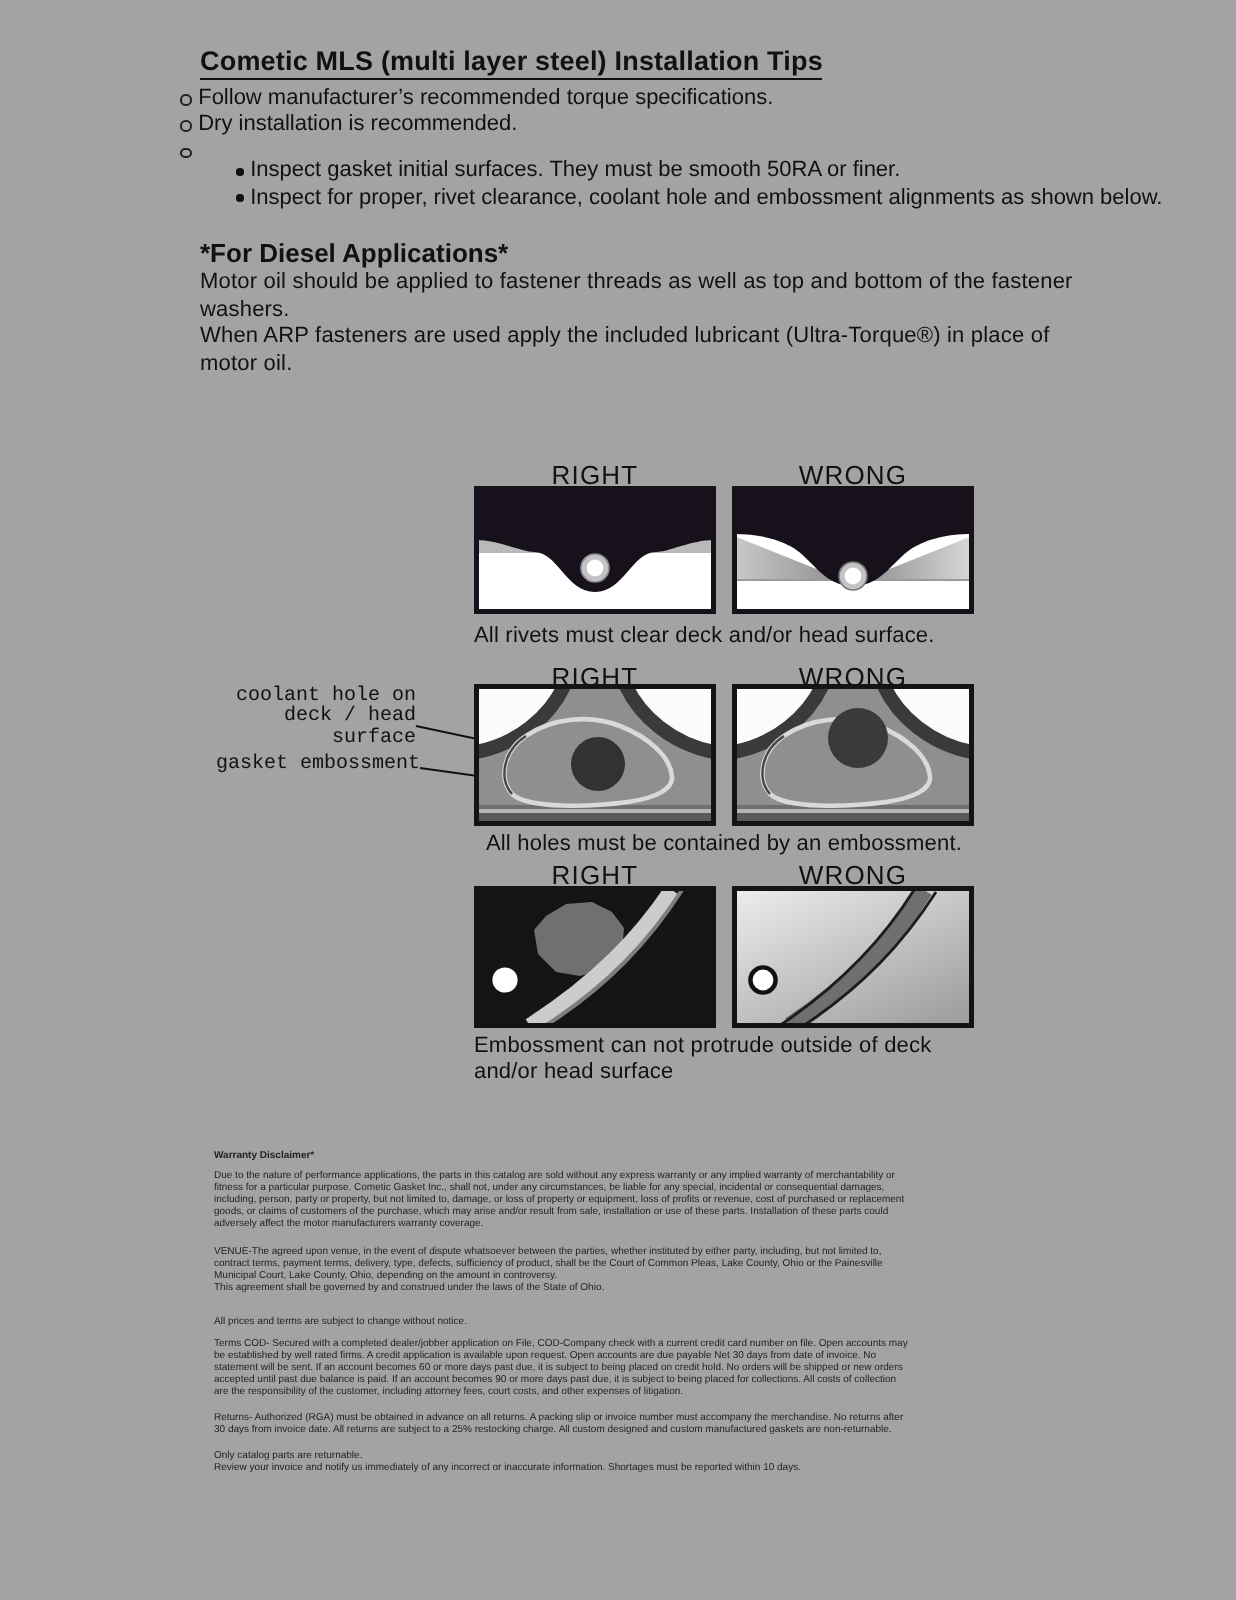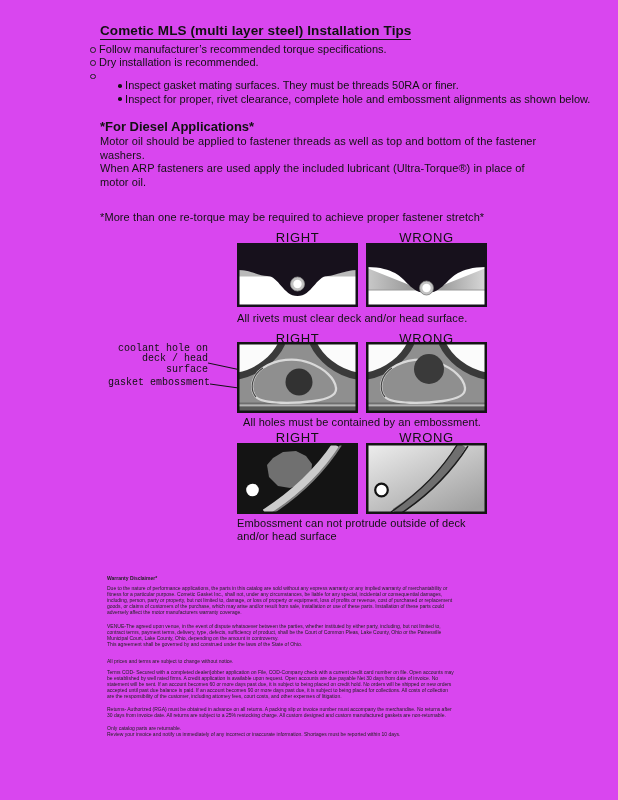--- a/index.html
+++ b/index.html
@@ -1,17 +1,17 @@
 <!DOCTYPE html>
 <html><head>
 <meta charset="utf-8">
 <style>
   html,body{margin:0;padding:0;background:#ffffff;}
   .page{
-    position:relative;width:618px;height:800px;background:#d946ef;overflow:hidden;
+    position:relative;width:618px;height:800px;background:#a3a3a3;overflow:hidden;
     font-family:"Liberation Sans", sans-serif;color:#111;
   }
   .abs{position:absolute;}
   .pre{white-space:pre-line;}
   
   .title{
     left:100px;top:23px;font-size:13.5px;font-weight:bold;
     border-bottom:1.6px solid #111;padding-bottom:1px;display:inline-block;letter-spacing:.1px;
   }
   
@@ -51,32 +51,31 @@
     </div>
     <div class="bullet-line">
       <span class="b-dot"></span>
       <span>Dry installation is recommended.</span>
     </div>
     <div class="bullet-line">
       <span class="b-dot"></span>
     </div>
     <div class="bullet-line sub">
       <span class="s-dot"></span>
-      <span>Inspect gasket mating surfaces.  They must be threads 50RA or finer.</span>
+      <span>Inspect gasket initial surfaces.  They must be smooth 50RA or finer.</span>
     </div>
     <div class="bullet-line sub">
       <span class="s-dot"></span>
-      <span>Inspect for proper, rivet clearance, complete hole and embossment alignments as shown below.</span>
+      <span>Inspect for proper, rivet clearance, coolant hole and embossment alignments as shown below.</span>
     </div>
   </div>
 
   <div class="abs diesel-h">*For Diesel Applications*</div>
   <div class="abs body-txt pre p1">Motor oil should be applied to fastener threads as well as top and bottom of the fastener washers.
 When ARP fasteners are used apply the included lubricant (Ultra-Torque®) in place of motor oil.</div>
-  <div class="abs body-txt note">*More than one re-torque may be required to achieve proper fastener stretch*</div>
 
   <div class="abs rw-label" style="left:237px;top:230px">RIGHT</div>
   <div class="abs rw-label" style="left:366px;top:230px">WRONG</div>
 
   <svg class="panel" style="left:237px;top:243px" width="121" height="64" viewBox="0 0 121 64">
     <rect x="0" y="0" width="121" height="64" fill="#ffffff"></rect>
     <polygon points="1,26 34,33.5 1,33.5" fill="#b9b9b9"></polygon>
     <polygon points="120,26 87,33.5 120,33.5" fill="#b9b9b9"></polygon>
     <path d="M1,1 H120 V27 C109,27 97,33 91,33 C79,33 75,53 60.5,53 C46,53 42,33 30,33 C24,33 12,27 1,27 Z" fill="#17111c"></path>
     <g>

